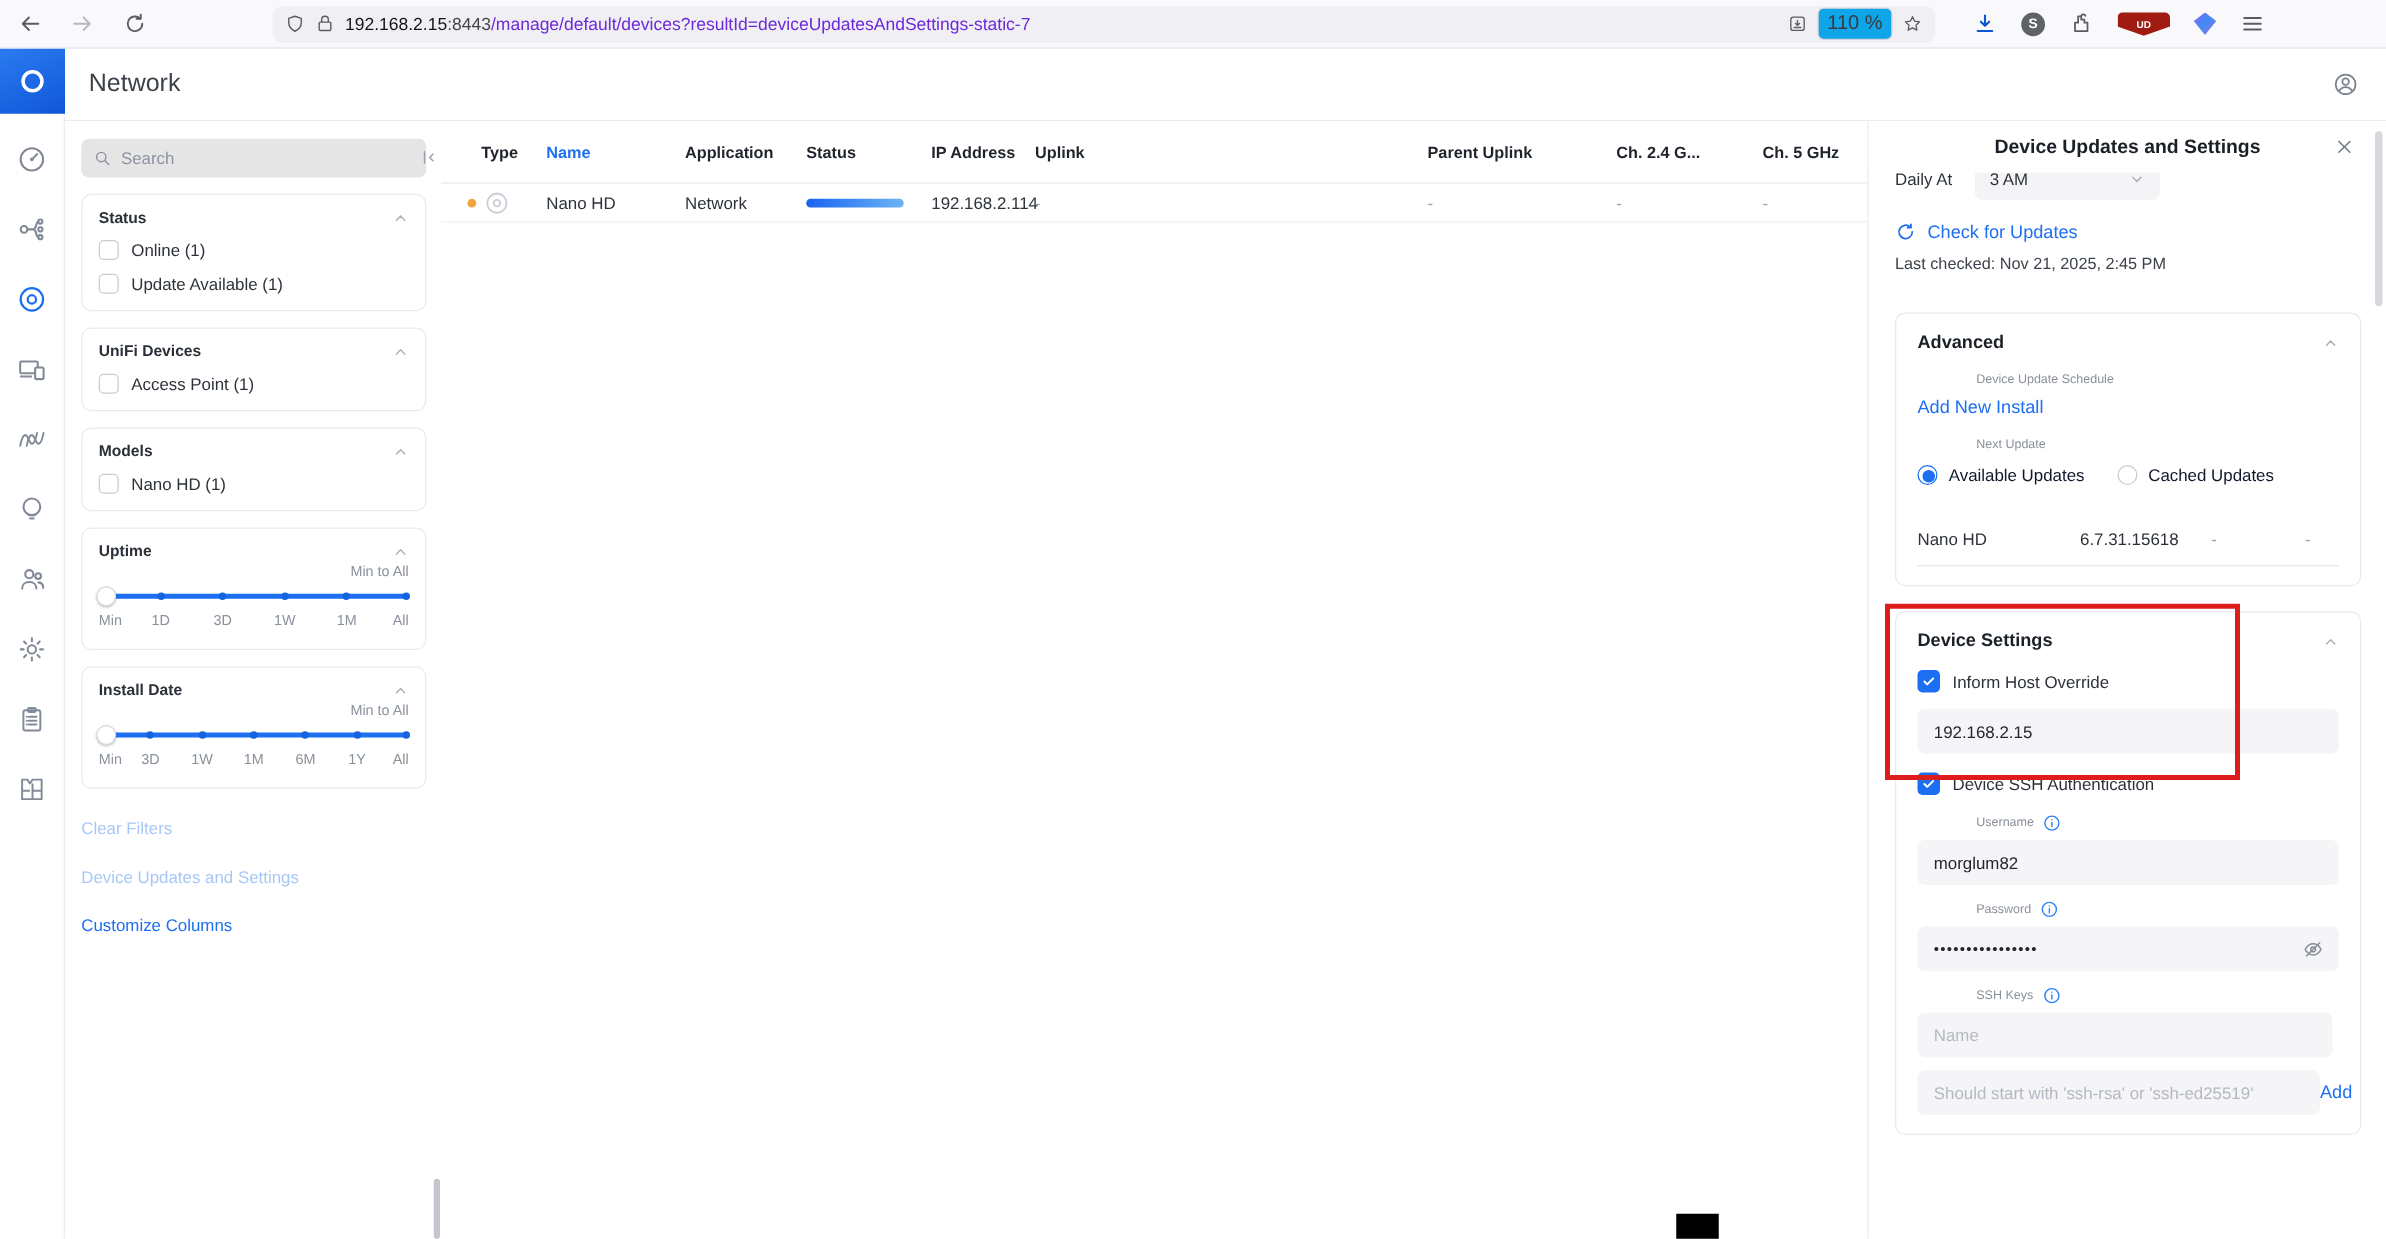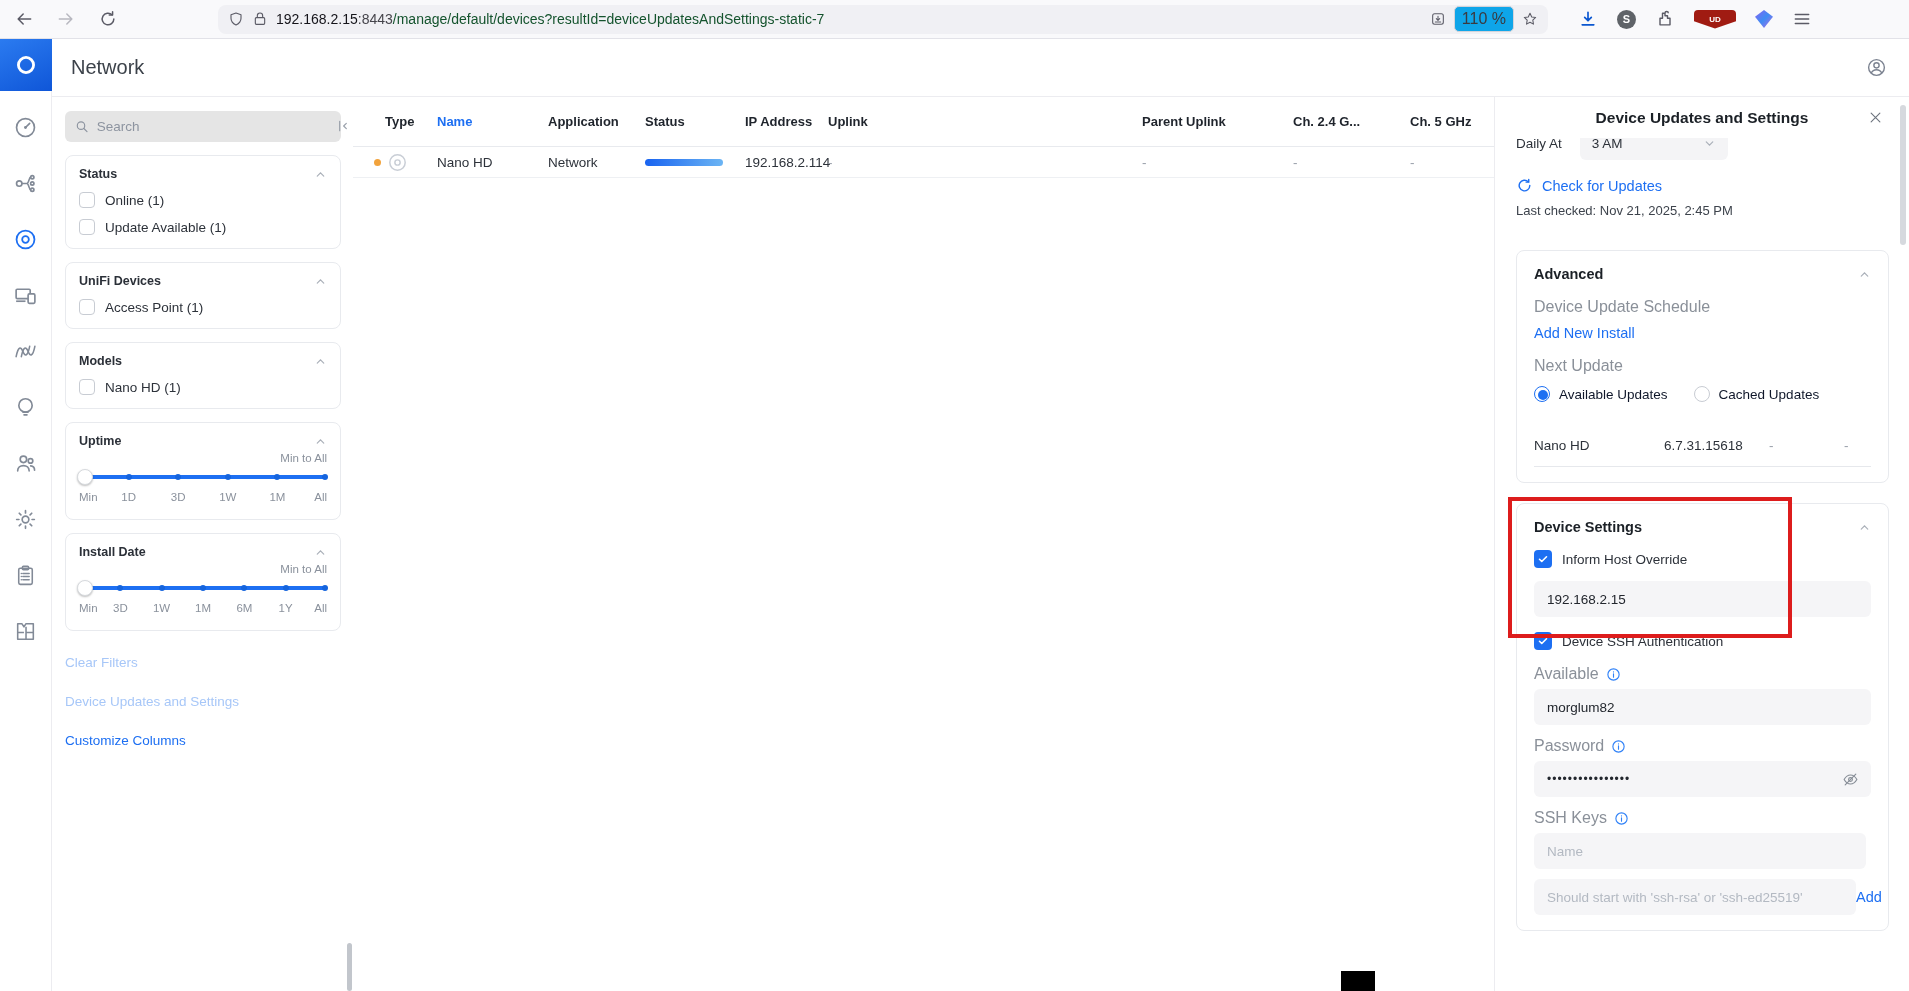--- a/index.html
+++ b/index.html
@@ -13,21 +13,21 @@
     display:flex; align-items:center; padding:0 14px; }
   .nav-ic { width:20px; height:20px; color:#5b5b66; margin-right:22px; flex:none; }
   .nav-ic.dim { color:#b8b8c0; }
   .addressbar { margin-left:78px; height:29px; flex:1; max-width:1330px;
     background:#f0f0f4; border-radius:8px; display:flex; align-items:center;
     padding:0 10px; gap:8px; }
   .addr-ic { width:16px; height:16px; color:#5b5b66; flex:none; }
   .url { font-size:14px; white-space:nowrap; overflow:hidden; }
   .url .host { color:#15141a; }
   .url .port { color:#45444b; }
-  .url .path { color:#14532d; }
+  .url .path { color:#6d28d9; }
   .addr-spacer { flex:1; }
   .zoom-chip { background:#0ea5e9; border:1px solid #d4d4da; border-radius:5px;
     font-size:16px; color:#3a3a40; padding:3px 7px; }
   .toolbar-right { display:flex; align-items:center; gap:19px; margin-left:30px; margin-right:4px; }
   .badge-s { width:19px; height:19px; border-radius:50%; background:#5f6368; color:#fff;
     font-size:11px; font-weight:bold; display:flex; align-items:center; justify-content:center; }
   .badge-ud { width:42px; height:19px; border-radius:4px 4px 7px 7px; background:#a01b12; color:#fff;
     font-size:8px; font-weight:bold; display:flex; align-items:center; justify-content:center;
     clip-path:polygon(0 0,100% 0,100% 62%,50% 100%,0 62%); }
   .gem { width:18px; height:18px; background:linear-gradient(135deg,#8a63f3,#3f8cf3,#b469e8);
@@ -105,21 +105,21 @@
   .pselect { width:148px; height:34px; background:#f4f4f6; border-radius:6px; display:flex;
     align-items:center; padding:0 12px; font-size:13.5px; color:#2d323a; }
   .pselect .chev { margin-left:auto; }
   .checkupd-row { display:flex; align-items:center; gap:9px; margin-top:17px; color:#1d6ff2;
     font-size:14.5px; cursor:pointer; }
   .sync-ic { width:17px; height:17px; }
   .last-checked { margin-top:9px; font-size:13px; color:#3d434c; }
   .pcard { border:1px solid #e8eaee; border-radius:8px; margin-top:32px; padding:15px 17px; }
   .pcard-head { display:flex; align-items:center; justify-content:space-between; }
   .pcard-head h4 { font-size:14.5px; font-weight:bold; color:#1b2026; }
-  .plabel { font-size:16px; color:#8a9099; margin-top:16px; }
+  .plabel { font-size:10px; color:#8a9099; margin-top:16px;margin-left:47px; }
   .plabel-row { display:flex; align-items:center; gap:7px; margin-top:15px; }
   .plabel-row .plabel { margin-top:0; }
   .info-ic { width:15px; height:15px; color:#2f81f7; }
   .add-link { font-size:14.5px; color:#1d6ff2; margin-top:9px; cursor:pointer; }
   .radio-row { display:flex; align-items:center; gap:26px; margin-top:11px; }
   .radio-opt { display:flex; align-items:center; gap:9px; font-size:13.5px; color:#0f172a; }
   .radio { width:16px; height:16px; border-radius:50%; border:1.5px solid #c8ccd3; flex:none; position:relative; }
   .radio.sel { border-color:#1d6ff2; }
   .radio.sel::after { content:""; position:absolute; left:3px; top:3px; width:10px; height:10px;
     border-radius:50%; background:#1d6ff2; }
@@ -501,21 +501,21 @@
       <div class="pchk-row">
         <div class="chk18">
           <svg width="12" height="12" viewBox="0 0 24 24" fill="none" stroke="#fff" stroke-width="3.2" stroke-linecap="round" stroke-linejoin="round">
               <path d="M5 12.5l4.5 4.5L19 7.5"></path>
             </svg>
         </div>
         <span>Device SSH Authentication</span>
       </div>
 
       <div class="plabel-row">
-        <div class="plabel">Available</div>
+        <div class="plabel">Username</div>
         <svg class="info-ic" viewBox="0 0 24 24" fill="none" stroke="currentColor" stroke-width="1.8" stroke-linecap="round">
             <circle cx="12" cy="12" r="9"></circle>
             <path d="M12 7.6v.2 M12 11v5.4"></path>
           </svg>
       </div>
       <div class="pinput tight">
         <input type="text" value="morglum82" style="">
       </div>
 
       <div class="plabel-row" style="margin-top:12px">

